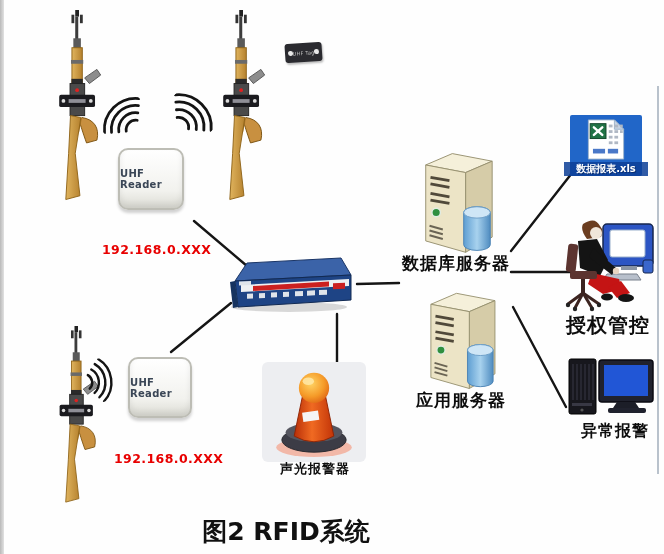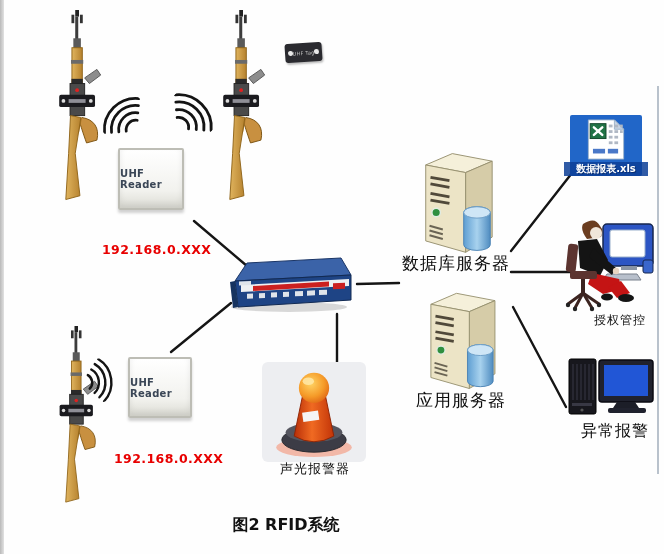--- a/index.html
+++ b/index.html
@@ -1,42 +1,42 @@
 <!DOCTYPE html>
 <html style="--ip-color: #e80000; --sel-blue: #2166c8;"><head>
 <meta charset="utf-8">
 <style>
   html,body{margin:0;padding:0;background:#fff;}
   #canvas{position:relative;width:664px;height:554px;background:#fefefe;overflow:hidden;
           font-family:"DejaVu Sans","Liberation Sans",sans-serif;}
   .abs{position:absolute;}
   .edge-l{left:0;top:0;width:4px;height:554px;background:linear-gradient(90deg,#b9b9b9,#e2e2e2);}
   .edge-r{left:657px;top:86px;width:2px;height:388px;background:#b9c2cc;}
-  .node-label{position:absolute;text-align:center;color:#0d0d0d;font-weight:normal;
+  .node-label{position:absolute;text-align:center;color:#0d0d0d;font-weight:bold;
               letter-spacing:1px;font-family:"DejaVu Sans",sans-serif;}
   .reader{position:absolute;background:linear-gradient(180deg,#ffffff,#f2f2ee 70%,#dcdcd4);
-          border:2px solid #bdbdb5;border-radius:2px;display:flex;align-items:center;justify-content:center;
+          border:2px solid #bdbdb5;border-radius:10px;display:flex;align-items:center;justify-content:center;
           box-shadow:0 3px 3px rgba(0,0,0,.18), inset 0 -4px 6px rgba(0,0,0,.08);}
   .reader span{font-size:10px;font-weight:bold;color:#3a4656;letter-spacing:.3px;}
   .ip{position:absolute;color:var(--ip-color,#e80000);font-weight:bold;font-size:12.5px;text-align:center;
       letter-spacing:.4px;margin-top:32px;}
   .rfid-tag{position:absolute;left:285px;top:43px;width:37px;height:19px;background:#2b2b30;border-radius:3px;
             transform:rotate(-4deg);display:flex;align-items:center;justify-content:center;
             box-shadow:1px 2px 2px rgba(0,0,0,.25);}
   .rfid-tag i{position:absolute;width:5px;height:5px;background:#e9e9e9;border-radius:50%;top:7px;}
   .rfid-tag i.hl{left:3px;} .rfid-tag i.hr{right:3px;}
   .rfid-tag b{font-size:5px;color:#c5c5c5;font-weight:normal;letter-spacing:.2px;}
   .excel-block{position:absolute;left:570px;top:115px;width:72px;height:61px;
                background:var(--sel-blue,#2166c8);border-radius:2px;
                display:flex;flex-direction:column;align-items:center;}
   .excel-label{margin-top:2px;font-size:10px;font-weight:bold;color:#fff;
                background:rgba(12,62,150,.85);padding:0 12px;white-space:nowrap;
                text-shadow:1px 1px 0 #0a2e70;}
   .alarm-bg{position:absolute;left:262px;top:362px;width:104px;height:100px;background:#edeef1;border-radius:6px;}
-  .caption{position:absolute;left:198px;top:515px;width:176px;text-align:center;font-size:16px;font-weight:bold;
+  .caption{position:absolute;left:198px;top:515px;width:176px;text-align:center;font-size:25px;font-weight:bold;
            color:#111;font-family:"DejaVu Sans",sans-serif;}
   .brand{position:absolute;left:474px;top:506px;width:182px;text-align:center;font-size:21px;color:#4a4a4a;
          font-family:"Liberation Serif","DejaVu Serif",serif;letter-spacing:1px;}
   svg{display:block;}
 </style>
 </head>
 <body>
 
 <div id="canvas">
 
@@ -285,21 +285,21 @@
   <div class="excel-block">
     <svg style="margin-top:4px" width="40" height="42" viewBox="0 0 40 44">
         <use href="#excelpage"></use>
       </svg>
     <div class="excel-label">数据报表.xls</div>
   </div>
 
   <svg class="abs" style="left:563px;top:218px" width="98" height="94" viewBox="0 0 98 94">
       <use href="#operator"></use>
     </svg>
-  <div class="node-label" style="left:576px;top:312px;width:88px;font-size:12px;">授权管控</div>
+  <div class="node-label" style="left:564px;top:312px;width:88px;font-size:20px;">授权管控</div>
 
   <svg class="abs" style="left:563px;top:356px" width="94" height="62" viewBox="0 0 94 62">
       <use href="#desktop"></use>
     </svg>
   <div class="node-label" style="left:572px;top:421px;width:86px;font-size:16px;">异常报警</div>
 
   <div class="alarm-bg"></div>
   <svg class="abs" style="left:262px;top:362px" width="104" height="100" viewBox="0 0 110 105">
       <use href="#beacon"></use>
     </svg>

